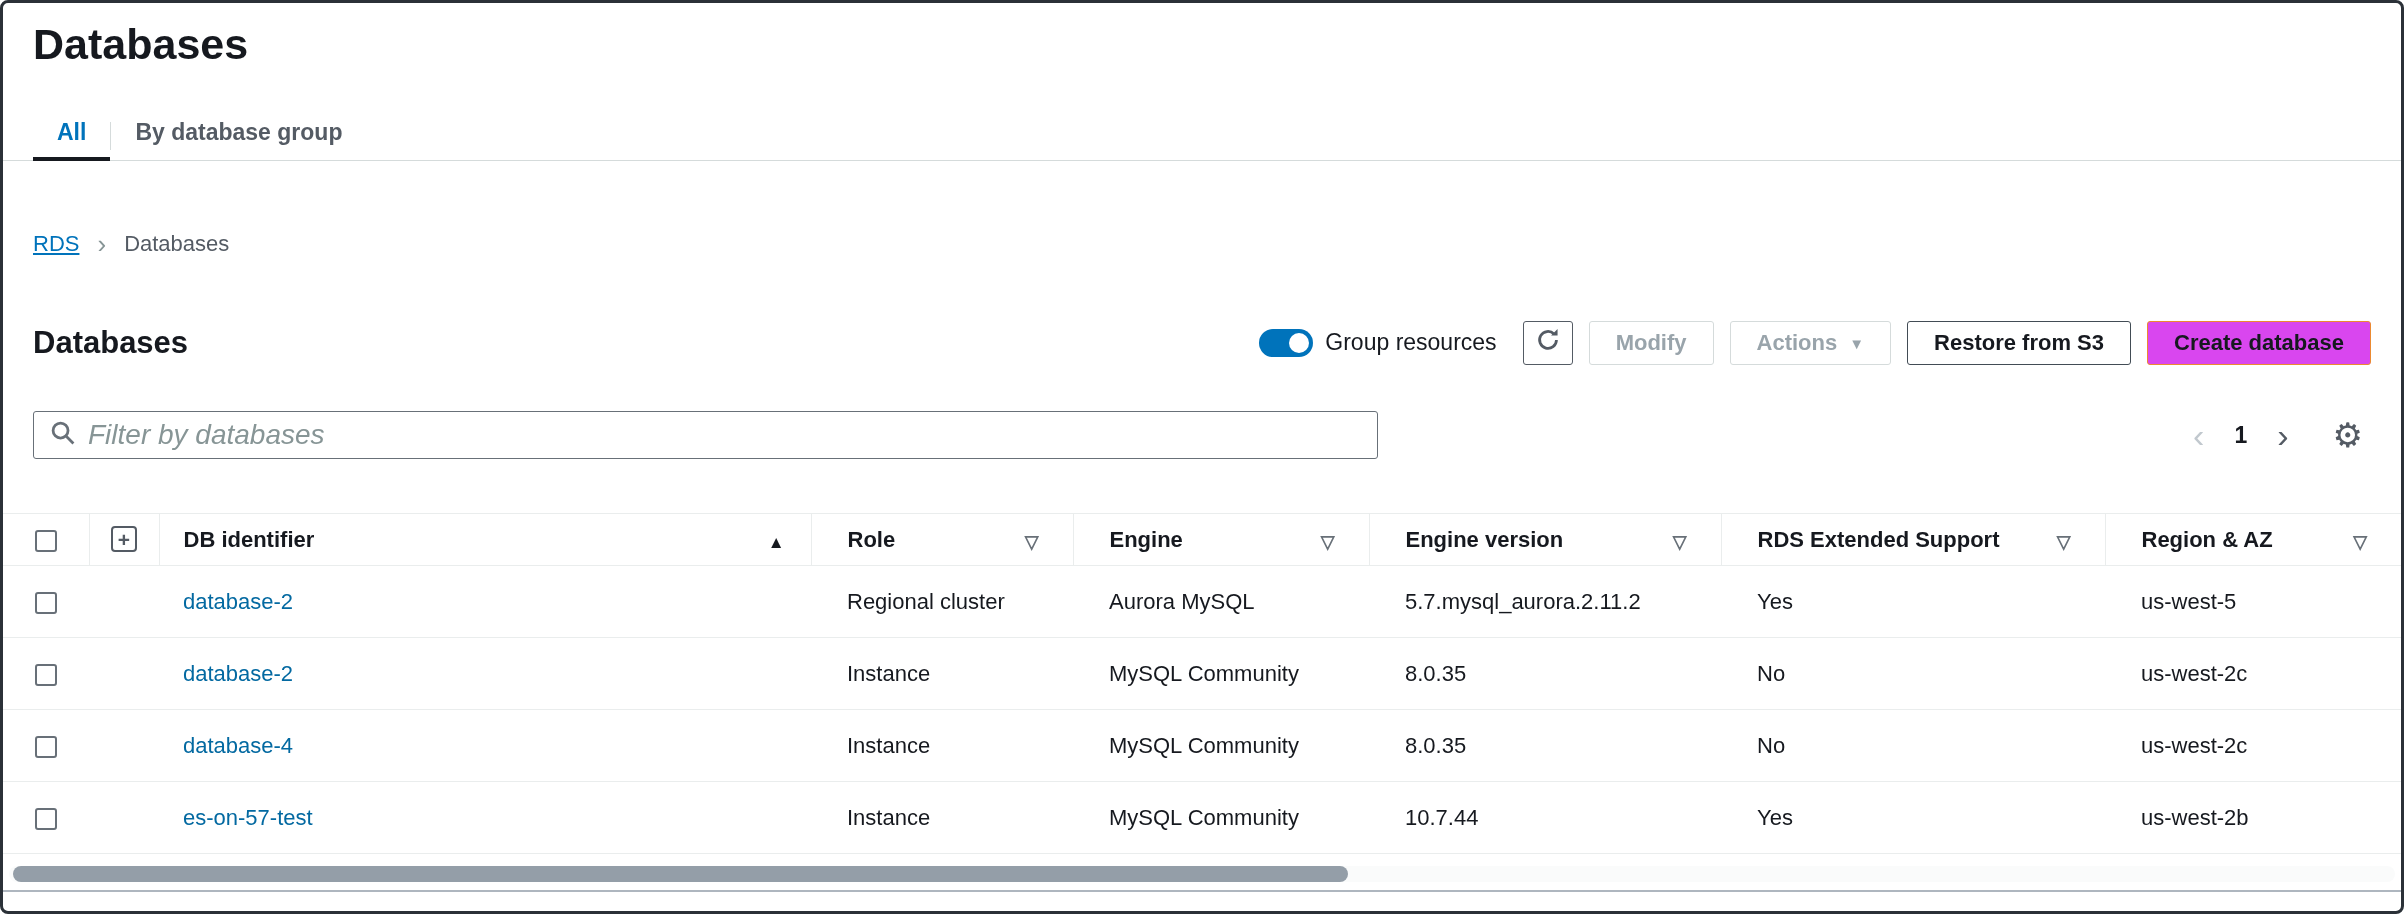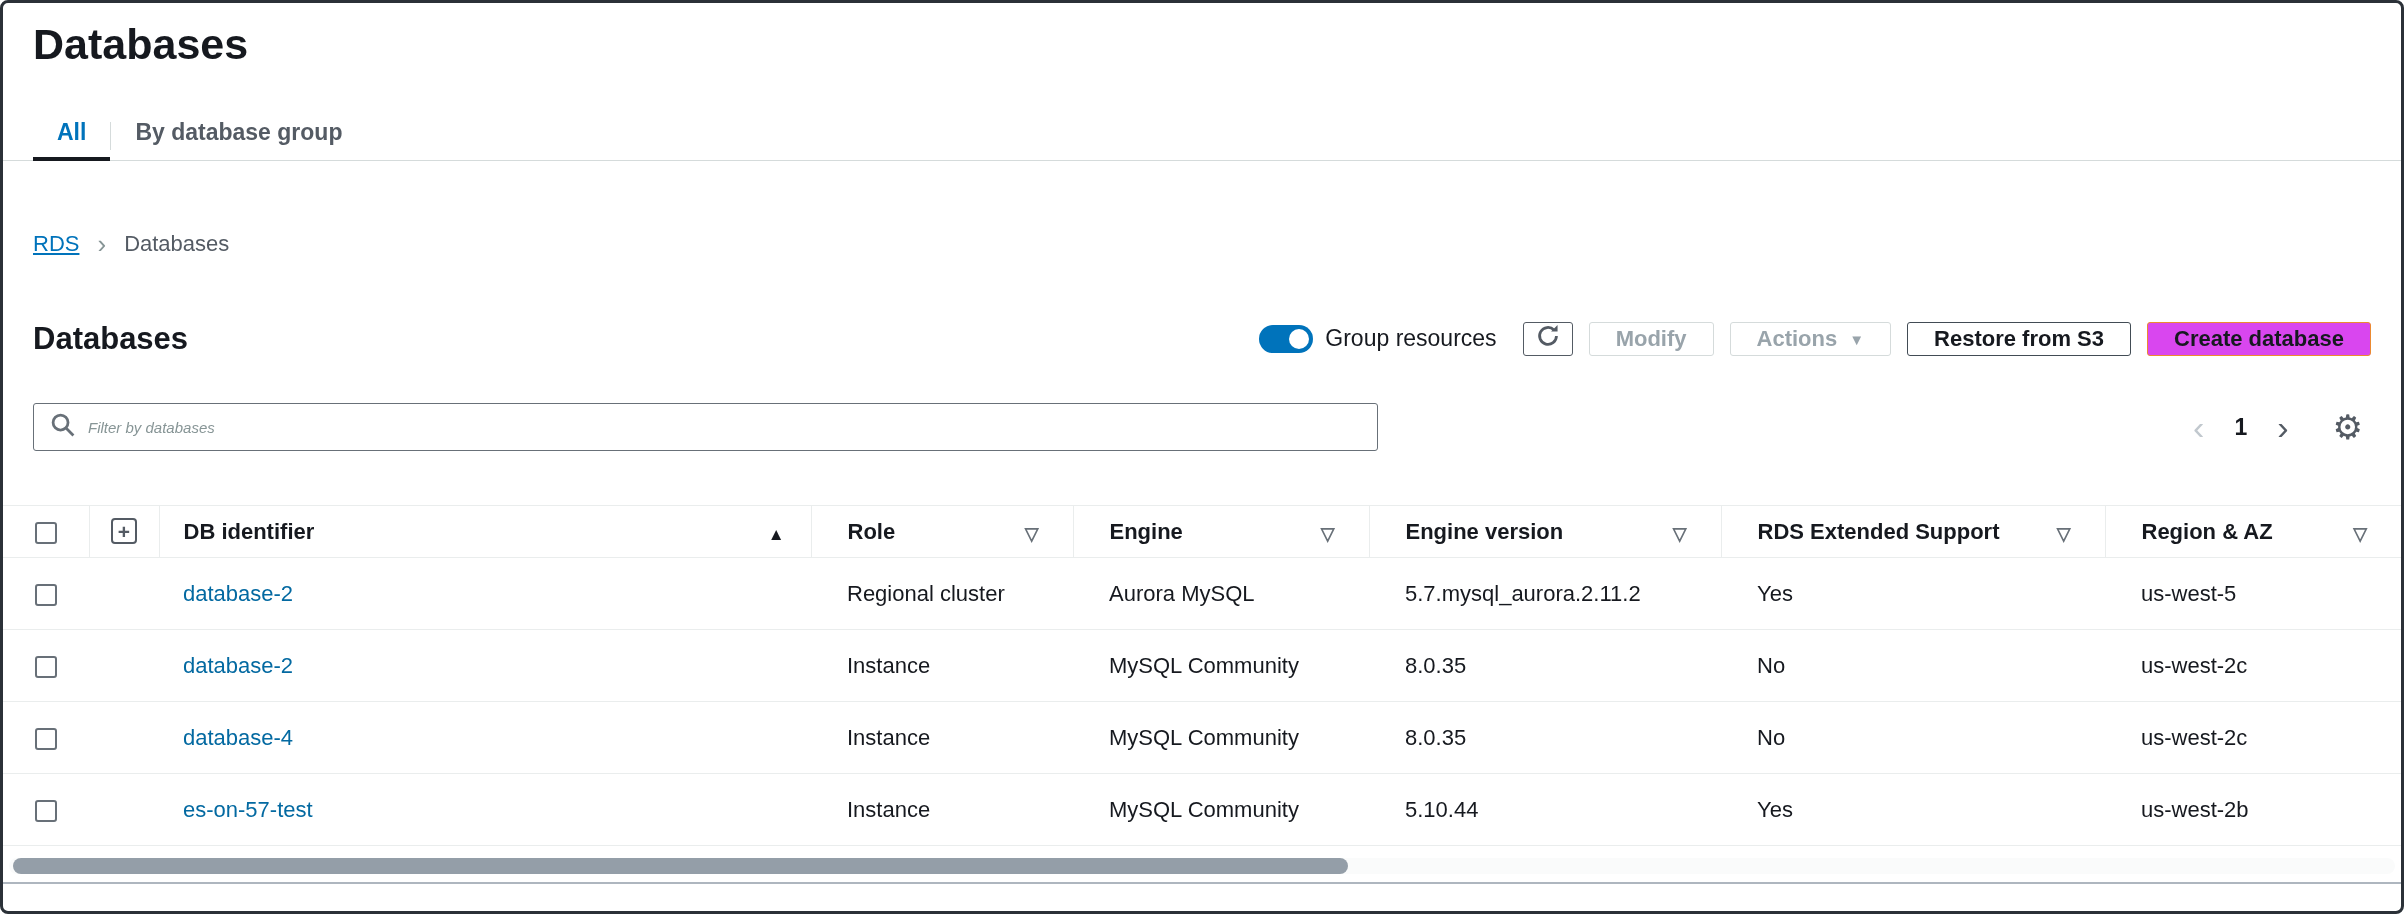--- a/index.html
+++ b/index.html
@@ -77,21 +77,21 @@
   .toggle {
     width: 54px; height: 28px; border-radius: 14px;
     background: #0073bb; position: relative; cursor: pointer;
   }
   .toggle-knob {
     width: 20px; height: 20px; border-radius: 50%;
     background: #fff; position: absolute; right: 4px; top: 4px;
   }
   .toggle-label { font-size: 23px; color: #16191f; }
   .btn {
-    height: 34px;
+    height: 44px;
     display: inline-flex;
     align-items: center;
     justify-content: center;
     font-family: inherit;
     font-size: 22px;
     font-weight: 700;
     border-radius: 3px;
     padding: 0 26px;
     background: #fff;
     border: 1px solid transparent;
@@ -132,21 +132,21 @@
     display: flex;
     align-items: center;
     padding: 0 16px;
     gap: 12px;
     background: #fff;
   }
   .filter-input {
     border: none; outline: none;
     flex: 1;
     font-family: inherit;
-    font-size: 15px;
+    font-size: 28px;
     color: #8b5cf6;
     background: transparent;
   }
   .filter-input::placeholder { font-style: italic; color: #879596; }
   .right-tools { display: flex; align-items: center; gap: 44px; margin-right: 8px; }
   .pagination { display: flex; align-items: center; gap: 30px; font-size: 23px; }
   .chev { font-size: 34px; line-height: 30px; cursor: pointer; }
   .chev.disabled { color: #c1c8ce; cursor: default; }
   .chev.enabled { color: #545b64; }
   .page-number { font-weight: 700; color: #16191f; }
@@ -385,21 +385,21 @@
         <td class="cell">8.0.35</td>
         <td class="cell">No</td>
         <td class="cell">us-west-2c</td>
       </tr>
       <tr>
         <td class="cell-center"><span class="checkbox"></span></td>
         <td></td>
         <td class="cell-id"><a class="db-link">es-on-57-test</a></td>
         <td class="cell">Instance</td>
         <td class="cell">MySQL Community</td>
-        <td class="cell">5.10.44</td>
+        <td class="cell">10.7.44</td>
         <td class="cell">Yes</td>
         <td class="cell">us-west-2b</td>
       </tr>
     </tbody>
   </table>
 
   <div class="scroll-track">
     <div class="scroll-thumb"></div>
   </div>
 

